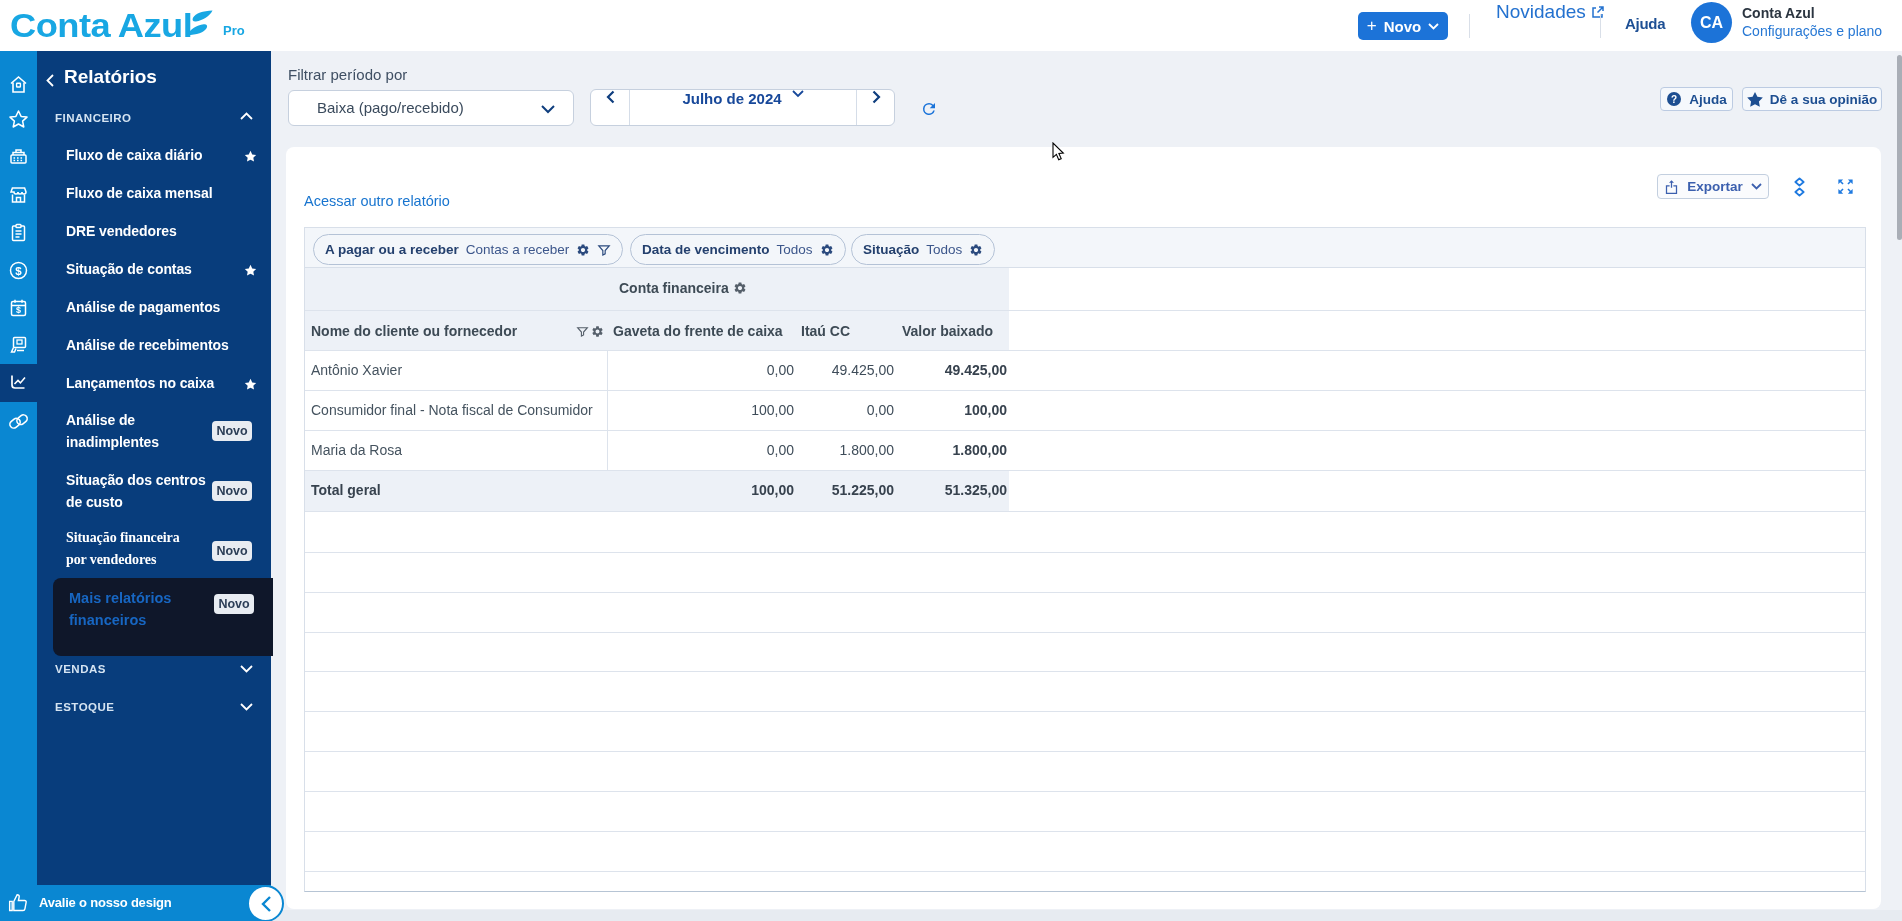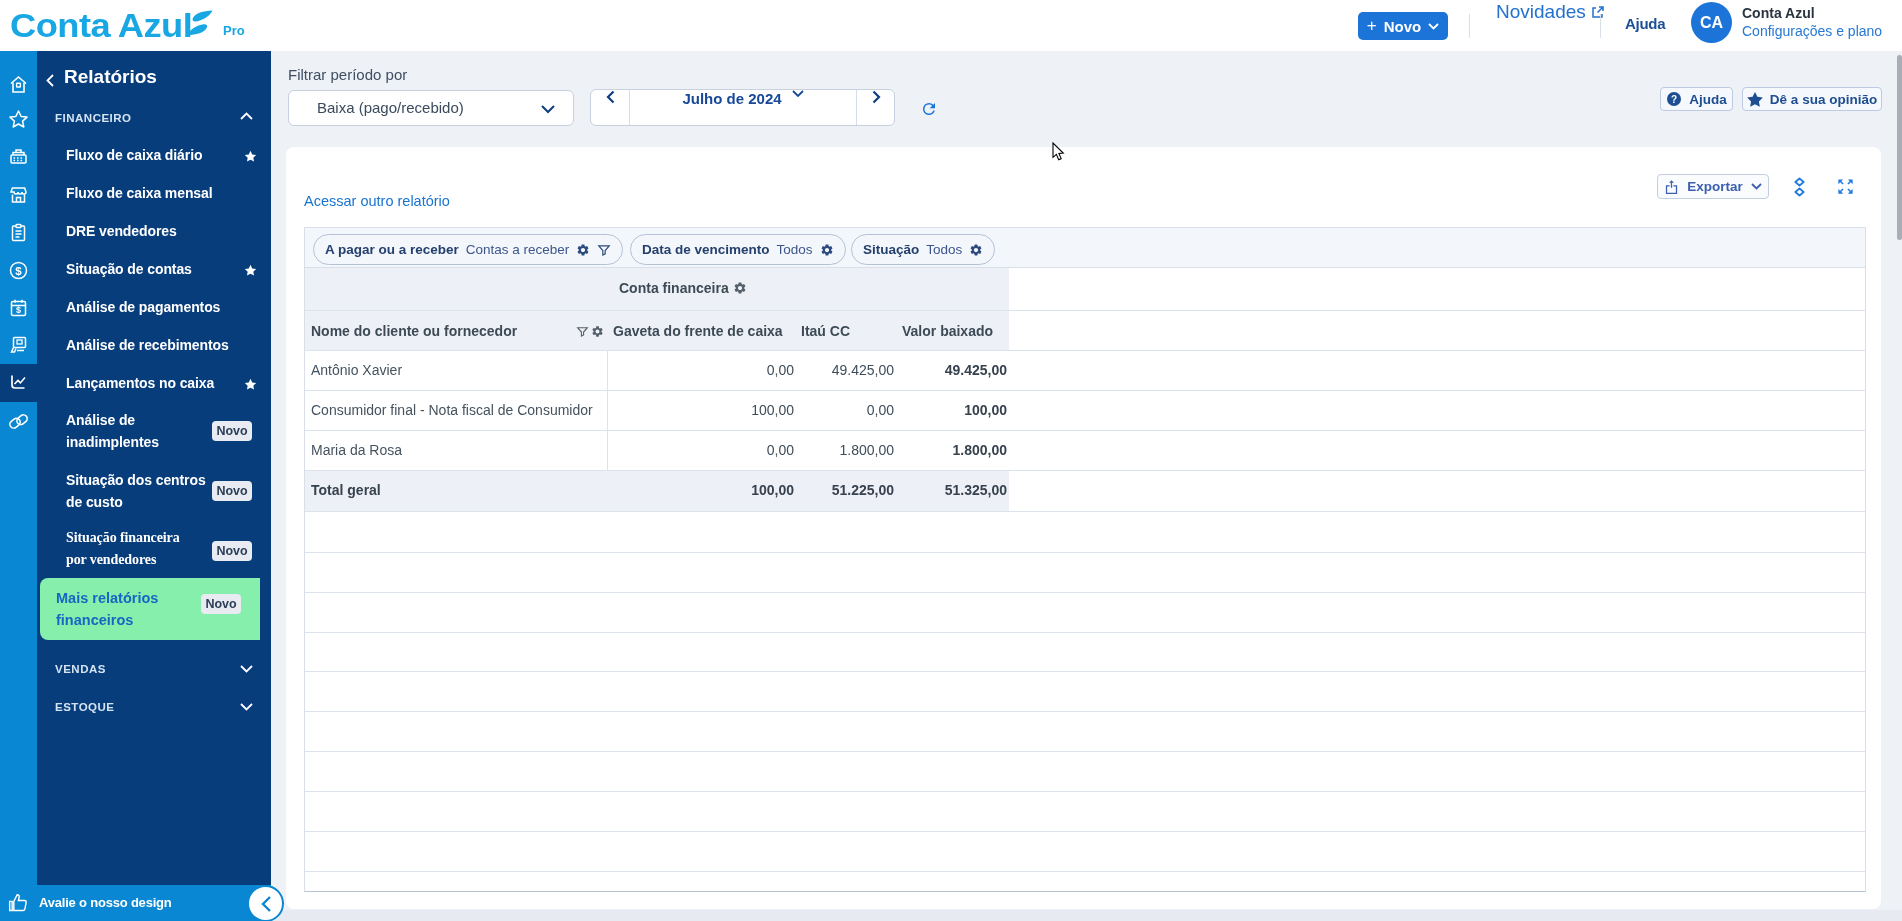--- a/index.html
+++ b/index.html
@@ -26,21 +26,21 @@
 .ricon{position:absolute;left:8px;width:21px;height:21px;}
 .strip{position:absolute;left:0;top:885px;width:271px;height:36px;background:#0a87d2;color:#fff;}
 .striptxt{position:absolute;left:39px;top:895px;font-size:13px;font-weight:bold;color:#fff;letter-spacing:-0.2px;}
 .circbtn{position:absolute;left:247px;top:885px;width:37px;height:37px;border-radius:50%;background:#fff;border:2px solid #0a87d2;display:flex;align-items:center;justify-content:center;}
 .mhead{position:absolute;left:64px;top:66px;font-size:19px;font-weight:bold;color:#fff;}
 .mchev{position:absolute;left:46px;top:73px;}
 .sect{position:absolute;left:55px;font-size:11.5px;font-weight:bold;color:#d5e4f2;letter-spacing:0.5px;}
 .mitem{position:absolute;left:66px;font-size:14px;font-weight:bold;color:#fff;line-height:22px;letter-spacing:-0.1px;}
 .badge{position:absolute;left:212px;width:40px;height:20px;background:#e8ecf2;border-radius:4px;color:#2c3e57;font-size:12.5px;font-weight:bold;display:flex;align-items:center;justify-content:center;}
 .mstar{position:absolute;left:244px;width:13px;height:13px;}
-.active-item{position:absolute;left:40px;top:578px;width:220px;height:62px;background:#86efac;border-radius:8px 0 0 8px;}
+.active-item{position:absolute;left:53px;top:578px;width:220px;height:78px;background:#0f172a;border-radius:8px 0 0 8px;}
 .active-item .t{position:absolute;left:16px;top:9px;font-size:14.5px;font-weight:bold;color:#1766c2;line-height:22px;}
 
 .flabel{position:absolute;left:288px;top:66px;font-size:15px;color:#3f4f63;}
 .fselect{position:absolute;left:288px;top:90px;width:286px;height:36px;background:#fff;border:1px solid #c6d0de;border-radius:6px;font-size:15px;color:#3a4a5c;line-height:34px;padding-left:28px;}
 .dategrp{position:absolute;left:590px;top:89px;width:305px;height:37px;background:#fff;border:1px solid #c6d0de;border-radius:6px;}
 .dseg{position:absolute;top:0;height:35px;display:flex;align-items:flex-start;justify-content:center;}
 .dmid{left:38px;width:228px;border-left:1px solid #d5dde8;border-right:1px solid #d5dde8;font-size:15px;font-weight:bold;color:#17489a;gap:10px;}
 .helpbtn{position:absolute;top:87px;height:24px;border:1px solid #bccbe2;border-radius:4px;background:#f5f8fc;display:flex;align-items:center;justify-content:center;gap:7px;font-size:13.5px;font-weight:bold;color:#1d4e91;}
 
 .card{position:absolute;left:286px;top:147px;width:1595px;height:762px;background:#fff;border-radius:8px;}

